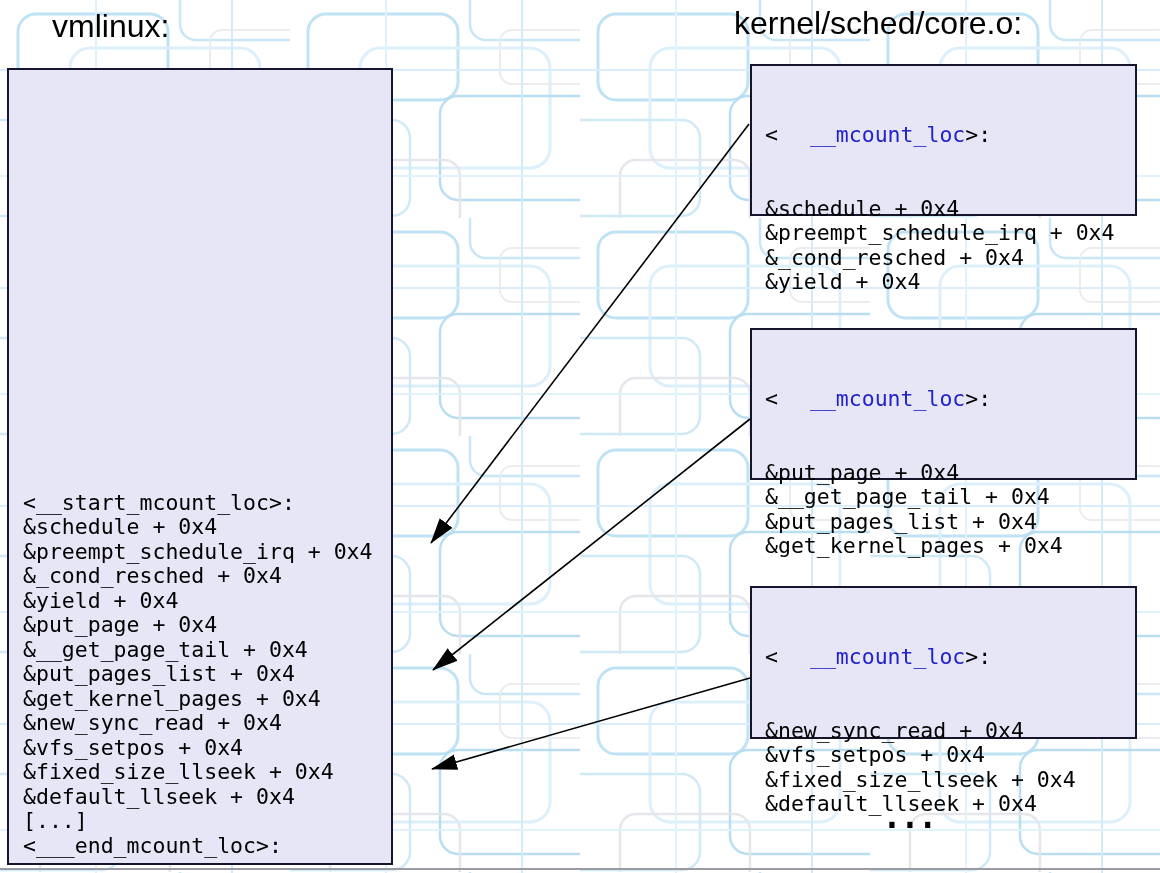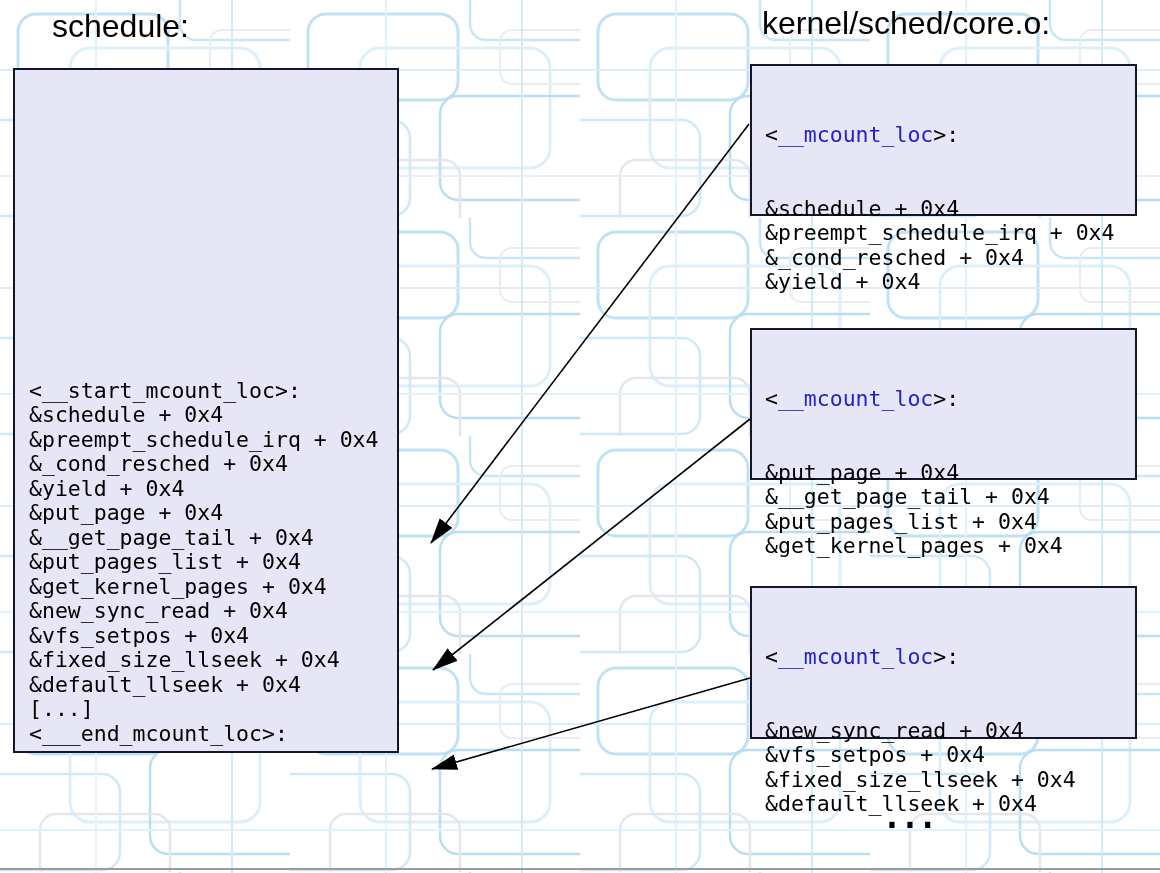--- a/index.html
+++ b/index.html
@@ -18,44 +18,44 @@
   .stage{position:absolute;inset:0;width:1160px;height:873px;}
   .bg{position:absolute;left:0;top:0;width:1160px;height:873px;}
 
   .title{
     position:absolute;
     font-family:"Liberation Sans",sans-serif;
     font-size:32px;line-height:36px;color:var(--text);
     white-space:nowrap;
   }
   .title-vmlinux{left:52px;top:8px;}
-  .title-obj0{left:762px;top:5px;}
+  .title-obj0{left:734px;top:5px;}
   .title-obj1{left:763px;top:269px;}
   .title-obj2{left:763px;top:528px;}
 
   .box{
     position:absolute;
     background:var(--box-fill);
     border:2px solid var(--box-border);
     box-sizing:border-box;
   }
-  .vmlinux-box{left:13px;top:68px;width:386px;height:685px;}
+  .vmlinux-box{left:7px;top:68px;width:386px;height:797px;}
   .obj-box{left:750px;width:387px;}
   .obj0-box{top:64px;height:152px;}
   .obj1-box{top:328px;height:152px;}
   .obj2-box{top:586px;height:153px;}
 
   .code{
     font-family:"DejaVu Sans Mono",monospace;
     font-size:21.5px;line-height:24.5px;color:var(--text);
     white-space:pre;
   }
   .vmlinux-code{position:absolute;left:14px;bottom:5px;}
   .obj-code{position:absolute;left:13px;top:8px;}
-  .sec-link{color:var(--link-blue);}
+  .sec-link{color:var(--link-blue);margin-left:32px;}
 
   .arrows{position:absolute;left:0;top:0;width:1160px;height:873px;pointer-events:none;}
   .arrows line{stroke:var(--arrow);stroke-width:1.6;}
   .arrowhead{fill:var(--arrow);}
 
   .ellipsis{
     position:absolute;left:884px;top:786px;
     font-family:"DejaVu Sans",sans-serif;
     font-size:50px;line-height:50px;letter-spacing:2px;color:var(--text);
   }
@@ -81,21 +81,21 @@
         <rect x="210" y="30" width="90" height="54" rx="12" fill="none" stroke="#ebebf0" stroke-width="2"></rect>
         <line x1="0" y1="70" x2="290" y2="70" stroke="#d9eefa" stroke-width="2"></line>
         <line x1="232" y1="0" x2="232" y2="218" stroke="#d2ebf8" stroke-width="2"></line>
         <line x1="96" y1="0" x2="96" y2="218" stroke="#e0f2fb" stroke-width="2"></line>
         <line x1="0" y1="176" x2="290" y2="176" stroke="#e0f2fb" stroke-width="2"></line>
       </pattern>
     </defs>
     <rect x="0" y="0" width="1160" height="873" fill="url(#circuit)"></rect>
   </svg>
 
-  <div class="title title-vmlinux">schedule:</div>
+  <div class="title title-vmlinux">vmlinux:</div>
   <div class="title title-obj0">kernel/sched/core.o:</div>
 
   <div class="box vmlinux-box">
     <div class="code vmlinux-code"><div class="code-line">&lt;__start_mcount_loc&gt;:</div><div class="code-line">&amp;schedule + 0x4</div><div class="code-line">&amp;preempt_schedule_irq + 0x4</div><div class="code-line">&amp;_cond_resched + 0x4</div><div class="code-line">&amp;yield + 0x4</div><div class="code-line">&amp;put_page + 0x4</div><div class="code-line">&amp;__get_page_tail + 0x4</div><div class="code-line">&amp;put_pages_list + 0x4</div><div class="code-line">&amp;get_kernel_pages + 0x4</div><div class="code-line">&amp;new_sync_read + 0x4</div><div class="code-line">&amp;vfs_setpos + 0x4</div><div class="code-line">&amp;fixed_size_llseek + 0x4</div><div class="code-line">&amp;default_llseek + 0x4</div><div class="code-line">[...]</div><div class="code-line">&lt;___end_mcount_loc&gt;:</div></div>
   </div>
 
   <div class="box obj-box obj0-box">
     <div class="code obj-code">
       <div class="code-line"><span>&lt;</span><span class="sec-link">__mcount_loc</span><span>&gt;:</span></div>
       <div><div class="code-line">&amp;schedule + 0x4</div><div class="code-line">&amp;preempt_schedule_irq + 0x4</div><div class="code-line">&amp;_cond_resched + 0x4</div><div class="code-line">&amp;yield + 0x4</div></div>

